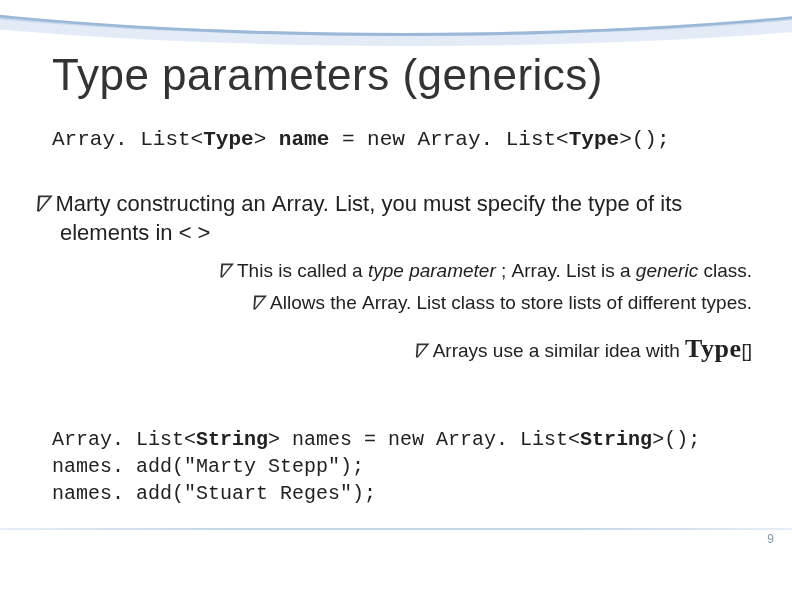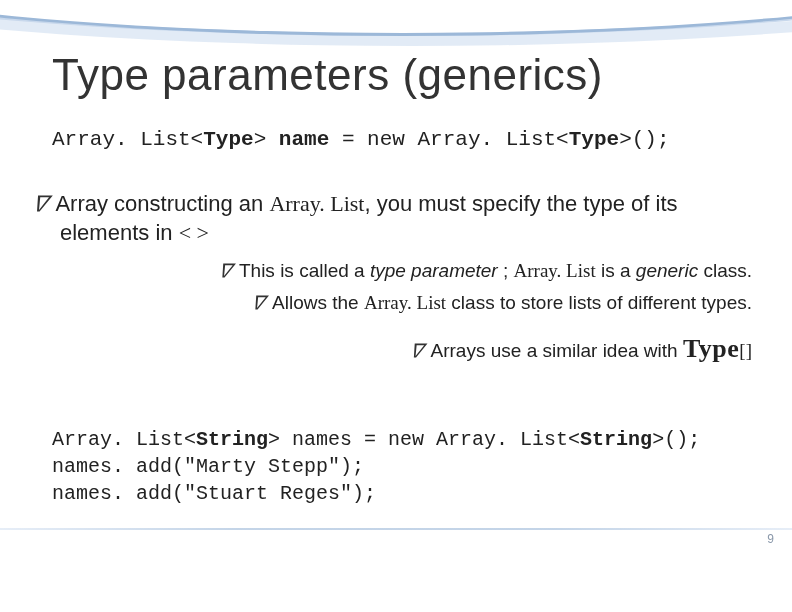--- a/index.html
+++ b/index.html
@@ -89,21 +89,21 @@
     margin-bottom: 10px;
     padding-left: 26px;
     text-indent: -26px;
   }
   .bullet-l1 .glyph, .bullet-l2 .glyph {
     font-family: Georgia, serif;
     font-style: italic;
     color: #333;
     margin-right: 6px;
   }
-  .mono { font-family: Liberation Serif, serif; }
+  .mono { font-family: Liberation Sans, sans-serif; }
   .bullet-l2 {
     font-size: 19px;
     color: #222;
     line-height: 1.45;
     margin-left: 32px;
     padding-left: 24px;
     text-indent: -24px;
     margin-bottom: 4px;
     text-align: right;
   }
@@ -145,21 +145,21 @@
 
   <div class="title">Type parameters (generics)</div>
 
   <div class="syntax-line">
     <span>Array. List&lt;</span><b>Type</b><span>&gt;</span><b> name</b><span> = new Array. List&lt;</span><b>Type</b><span>&gt;();</span>
   </div>
 
   <div class="body">
 
     <div class="bullet-l1">
-      <span class="glyph">𝛻</span><span>Array constructing an </span><span class="mono">Array. List</span><span>, you must specify the type of its elements in </span><span class="mono">&lt; &gt;</span>
+      <span class="glyph">𝛻</span><span>Marty constructing an </span><span class="mono">Array. List</span><span>, you must specify the type of its elements in </span><span class="mono">&lt; &gt;</span>
     </div>
 
     <div class="bullet-l2">
       <span class="glyph">𝛻</span><span>This is called a </span><span class="italic">type parameter</span><span> ; </span><span class="mono">Array. List</span><span> is a </span><span class="italic">generic</span><span> class.</span>
     </div>
 
     <div class="bullet-l2">
       <span class="glyph">𝛻</span><span>Allows the </span><span class="mono">Array. List</span><span> class to store lists of different types.</span>
     </div>
 

